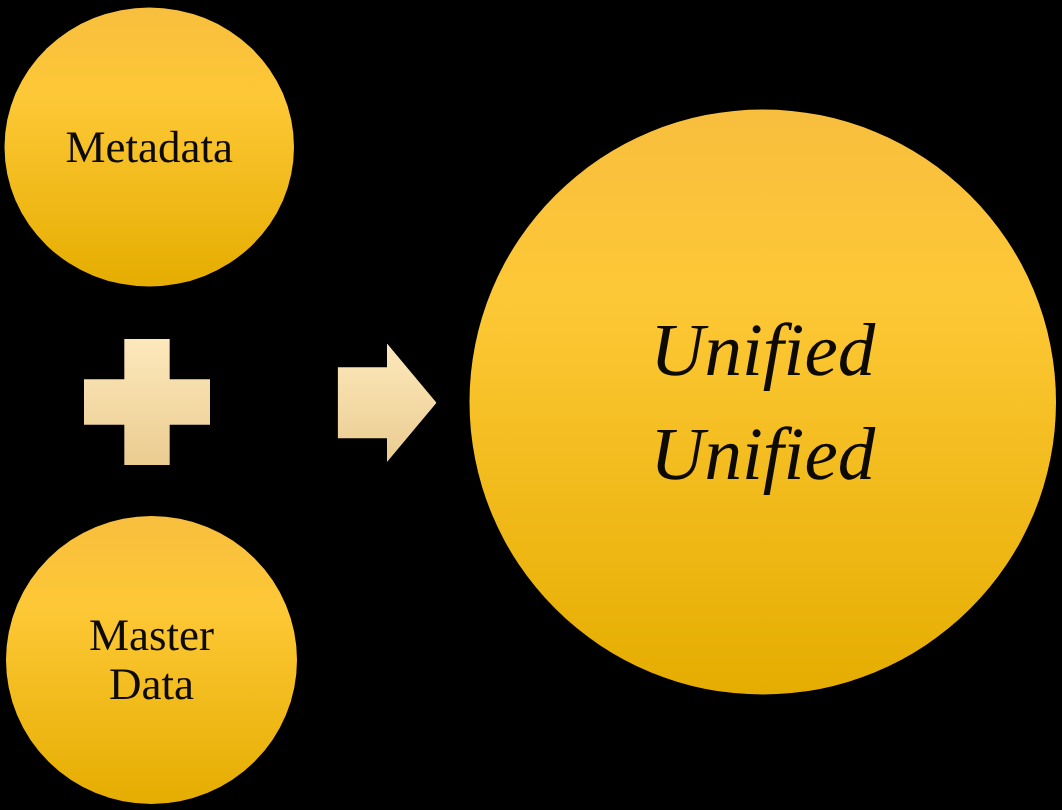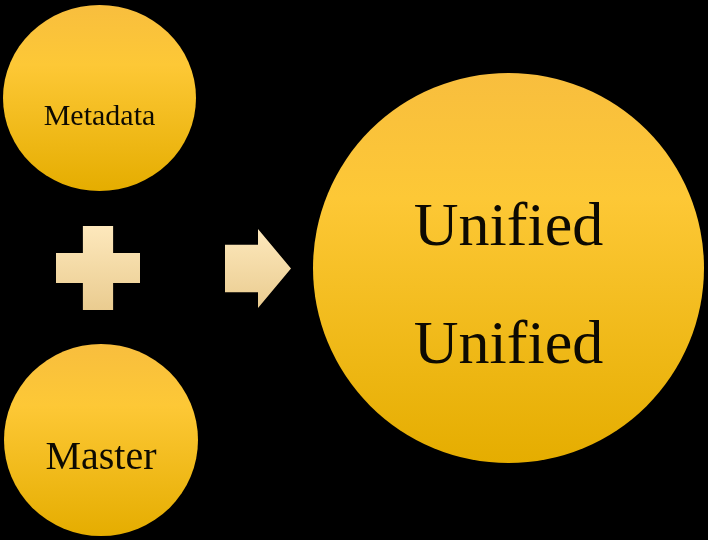--- a/index.html
+++ b/index.html
@@ -37,34 +37,34 @@
     width: 193px;
     height: 186px;
     font-size: 30px;
     line-height: 1.1;
   }
   .circle-master {
     left: 4px;
     top: 344px;
     width: 194px;
     height: 192px;
-    font-size: 40px;
+    font-size: 30px;
     line-height: 1.1;
   }
   .circle-unified {
     left: 313px;
     top: 73px;
     width: 391px;
     height: 390px;
-    font-size: 62px;
+    font-size: 50px;
     line-height: 1.38;
+    font-style: italic;
   }
   .label-line {
     display: block;
-    margin-top: 32px;
   }
   .plus-shape {
     position: absolute;
     left: 56px;
     top: 226px;
     width: 84px;
     height: 84px;
     background: linear-gradient(
       180deg,
       var(--connector-top, #FDE8BC) 0%,
@@ -97,20 +97,21 @@
 <div class="stage">
 
   <div class="circle circle-metadata">
     <span class="label-line">Metadata</span>
   </div>
 
   <div class="plus-shape"></div>
 
   <div class="circle circle-master">
     <span class="label-line">Master</span>
+    <span class="label-line">Data</span>
   </div>
 
   <div class="arrow-shape"></div>
 
   <div class="circle circle-unified">
     <span class="label-line">Unified</span>
     <span class="label-line">Unified</span>
   </div>
 
 </div>

